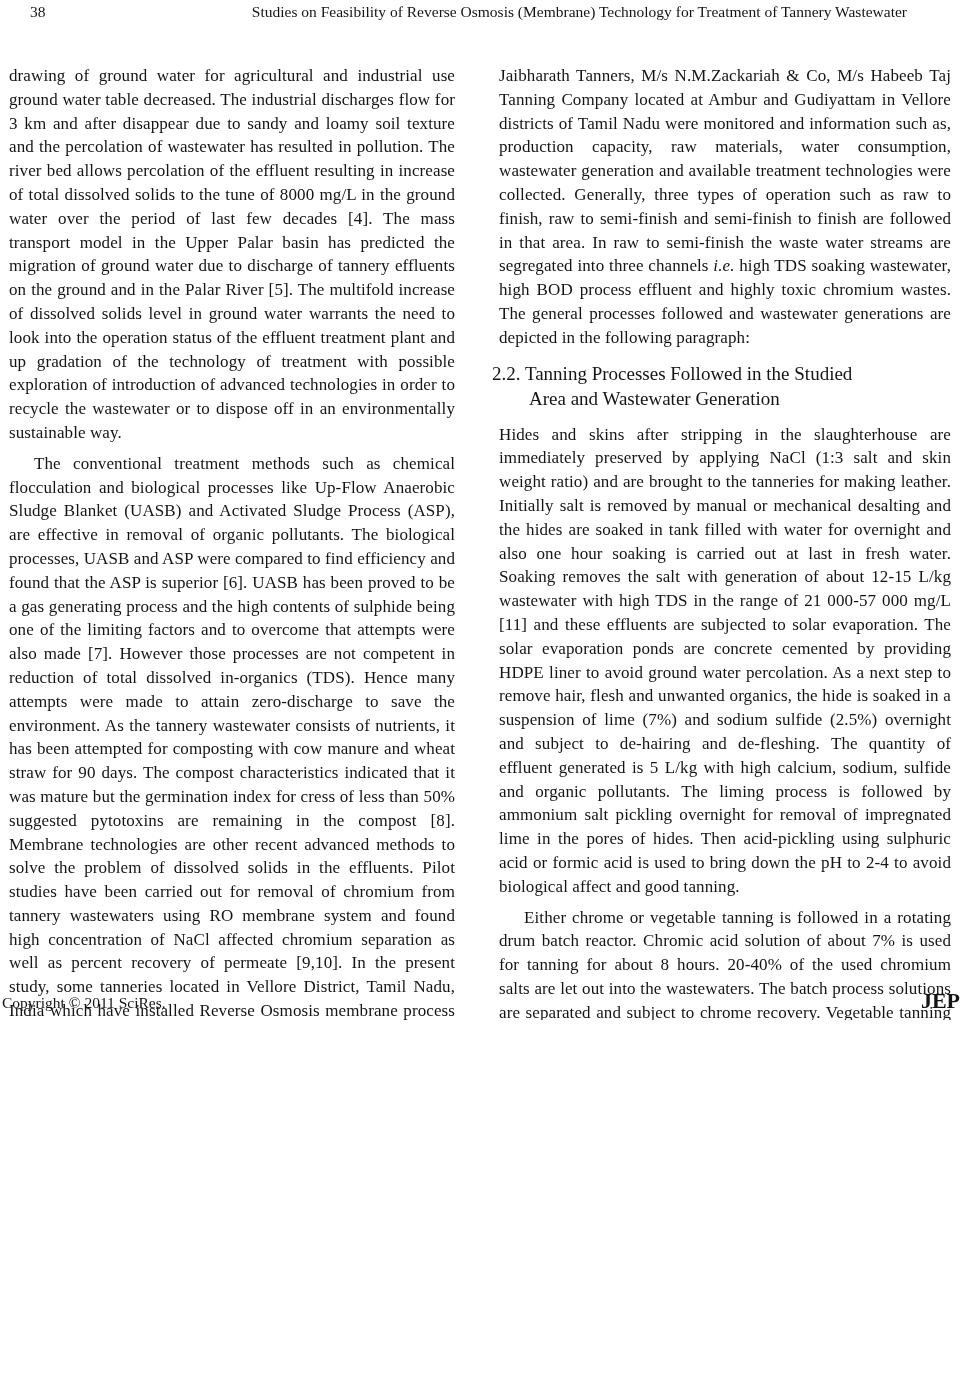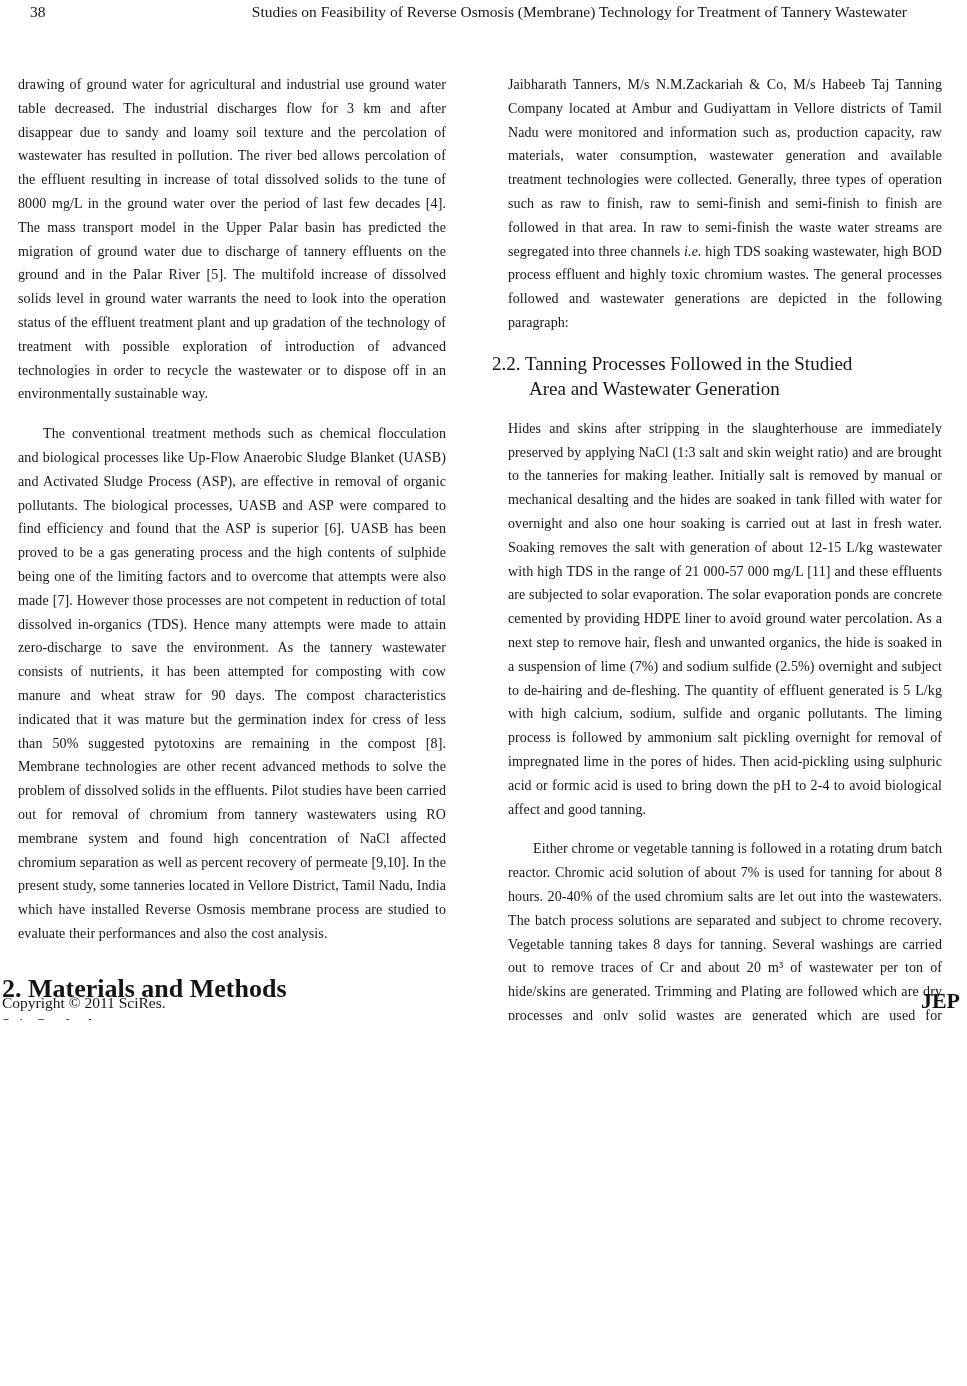--- a/index.html
+++ b/index.html
@@ -41,22 +41,22 @@
     position: absolute;
     top: 57px;
     left: 2px;
     display: flex;
     gap: 30px;
   }
   .col { box-sizing: border-box; }
   .col-left  { width: 460px; }
   .col-right { width: 466px; }
   p.body-para {
-    margin: 16px;
-    font-size: 14px;
+    margin: 7px;
+    font-size: 17px;
     line-height: 23.8px;
     text-align: justify;
     letter-spacing: 0.1px;
   }
   p.body-para.indent { text-indent: 25px; }
   .sec-heading-1 {
     margin: 30px 0 9px 0;
     font-size: 26px;
     font-weight: bold;
     line-height: 26px;

